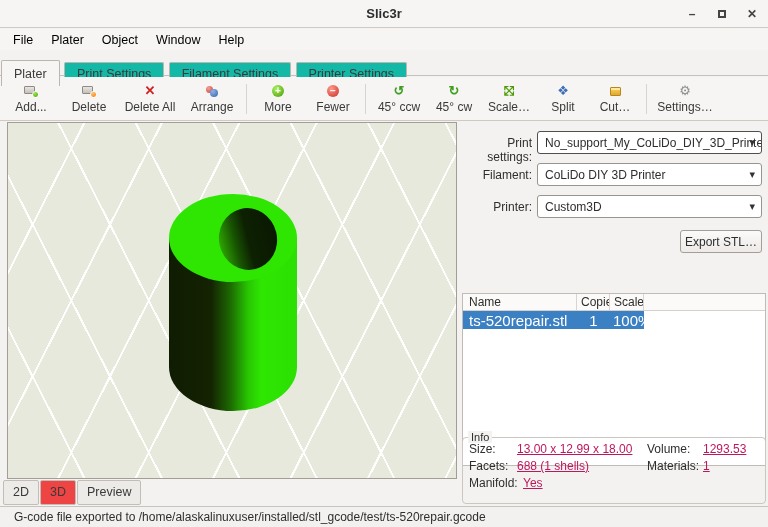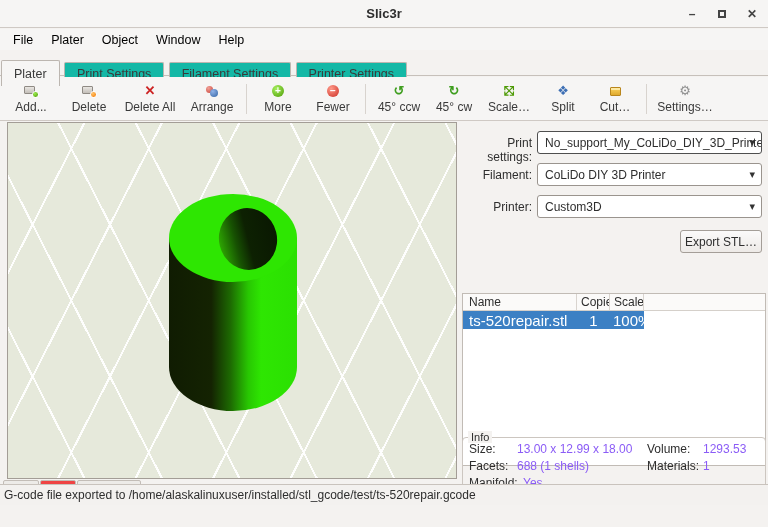--- a/index.html
+++ b/index.html
@@ -48,21 +48,21 @@
       repeating-linear-gradient(117deg, rgba(255,255,255,0) 0px, rgba(255,255,255,0) 67px, rgba(255,255,255,0.95) 67px, rgba(255,255,255,0.95) 69px);
     overflow:hidden; }
   .viewport svg { position:absolute; left:0; top:0; }
 
   
   .viewtabs { position:absolute; left:3px; top:480px; height:25px; display:flex; }
   .vtab { padding:4px 9px 5px 9px; font-size:12.5px; background:#edebe8; border:1px solid #c3bdb7; border-radius:2px; margin-right:1px; color:#3a3a3a; }
   .vtab.active { background:#ef4444; }
 
   
-  .statusbar { position:absolute; left:0; top:484px; width:768px; height:21px; background:#f3f1ef; border-top:1px solid #c9c3bd; display:flex; align-items:center; padding-left:4px; font-size:12px; color:#2e2e2e; white-space:nowrap; }
+  .statusbar { position:absolute; left:0; top:506px; width:768px; height:21px; background:#f3f1ef; border-top:1px solid #c9c3bd; display:flex; align-items:center; padding-left:14px; font-size:12px; color:#2e2e2e; white-space:nowrap; }
 
   
   .rightpanel { position:absolute; left:460px; top:121px; width:308px; height:385px; background:#f4f2f0; }
   .combo-row { position:absolute; left:0; width:308px; height:23px; }
   .combo-row .clabel { position:absolute; left:0; width:72px; top:5px; text-align:right; font-size:12px; color:#2e2e2e; }
   .combo { position:absolute; left:77px; top:0; width:225px; height:23px; background:#ffffff; border:1px solid #9a948e; border-radius:3px; font-size:12px; display:flex; align-items:center; padding:0 18px 0 7px; white-space:nowrap; overflow:hidden; }
   .combo.focused { border:1px solid #4f4f4f; }
   .combo .arrow { position:absolute; right:6px; top:4px; font-size:11px; color:#333; }
 
   .export-row { position:absolute; left:0; top:109px; width:302px; display:flex; justify-content:flex-end; gap:5px; }
@@ -73,21 +73,21 @@
   .objtable .th { padding:1px 0 0 6px; border-right:1px solid #d9d4cf; overflow:hidden; white-space:nowrap; }
   .th.c-name { width:114px; } .th.c-copies { width:33px; padding-left:4px; } .th.c-scale { width:34px; padding-left:4px; }
   .trow { display:flex; height:18px; font-size:15px; align-items:center; }
   .trow.selected { background:#3c80c4; color:#ffffff; width:181px; }
   .td { white-space:nowrap; overflow:hidden; }
   .td.c-name { width:114px; padding-left:6px; } .td.c-copies { width:33px; text-align:center; } .td.c-scale { width:34px; padding-left:3px; }
 
   .infobox { position:absolute; left:2px; top:316px; width:304px; height:67px; border:1px solid #ccc6c0; border-radius:4px; padding:3px 6px 0 6px; }
   .infobox .legend { position:absolute; left:5px; top:-7px; background:#f4f2f0; padding:0 3px; font-size:11px; color:#2e2e2e; }
   .inforow { display:flex; font-size:12px; line-height:17px; }
-  .il { color:#2e2e2e; } .iv { color:#8b5cf6; }
+  .il { color:#2e2e2e; } .iv { color:#be185d;text-decoration:underline; }
   .il.w1 { width:48px; } .iv.w1 { width:130px; } .il.w2 { width:56px; } .iv.w2 { flex:1; }
 </style>
 </head>
 <body>
 
 <div class="app">
 
   <div class="titlebar">
     <div class="title">Slic3r</div>
     <div class="win-controls">

